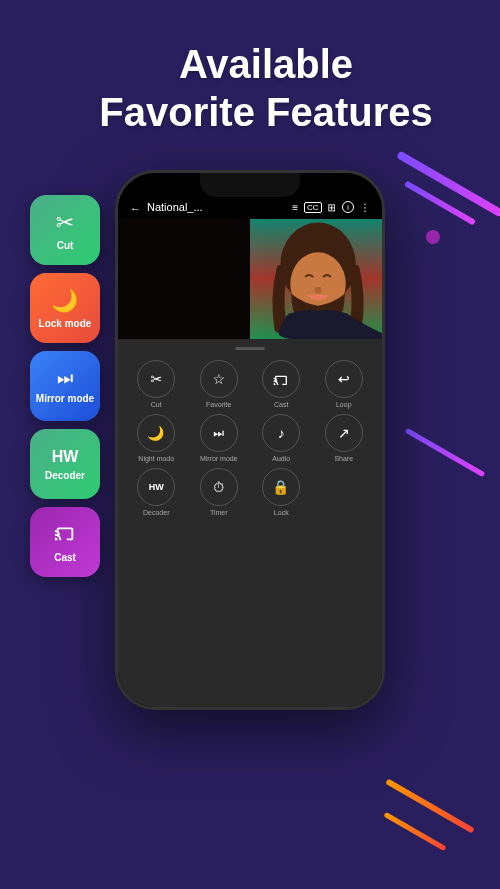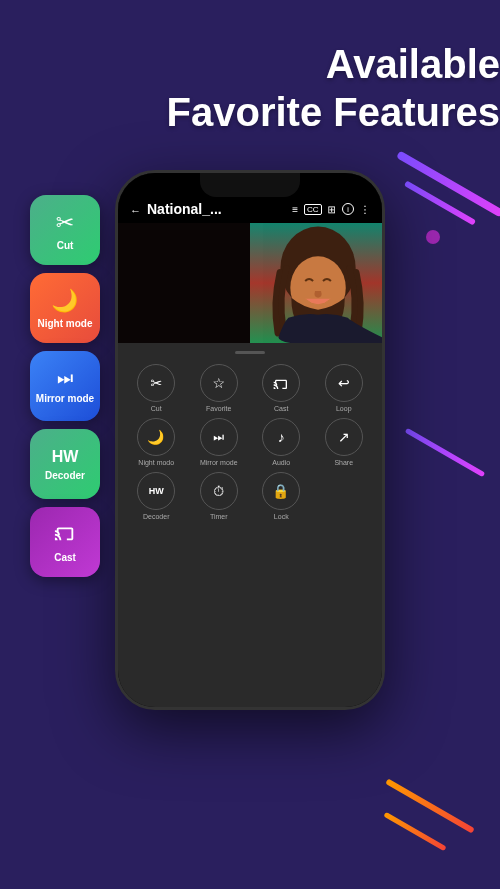--- a/index.html
+++ b/index.html
@@ -79,21 +79,21 @@
       width: 90px;
       height: 5px;
       background: linear-gradient(90deg, #7c4dff, #e040fb);
       border-radius: 3px;
       top: 450px;
       right: 10px;
       transform: rotate(30deg);
     }
 
     .title-section {
-      text-align: right;
+      text-align: center;
       padding-top: 40px;
       padding-bottom: 20px;
       position: relative;
       z-index: 2;
       padding-left: 32px;
     }
 
     .title-text {
       font-size: 40px;
       font-weight: 900;
@@ -159,22 +159,22 @@
     }
 
     .back-arrow {
       color: #fff;
       font-size: 11px;
       margin-right: 2px;
     }
 
     .statusbar-title {
       color: #fff;
-      font-size: 14px;
-      font-weight: 700;
+      font-size: 11px;
+      font-weight: 400;
     }
 
     .statusbar-right {
       display: flex;
       align-items: center;
       gap: 6px;
     }
 
     .status-icon {
       color: #fff;
@@ -329,21 +329,21 @@
   </div>
 </div>
 
 <div class="feature-buttons">
   <div class="feature-btn btn-cut">
     <span class="feature-btn-icon">✂</span>
     <span class="feature-btn-label">Cut</span>
   </div>
   <div class="feature-btn btn-night">
     <span class="feature-btn-icon">🌙</span>
-    <span class="feature-btn-label">Night mode</span>
+    <span class="feature-btn-label">Lock mode</span>
   </div>
   <div class="feature-btn btn-mirror">
     <span class="feature-btn-icon" style="font-size:18px;">⏭</span>
     <span class="feature-btn-label">Mirror mode</span>
   </div>
   <div class="feature-btn btn-decoder">
     <span class="feature-btn-icon" style="font-size:16px; font-weight:bold;">HW</span>
     <span class="feature-btn-label">Decoder</span>
   </div>
   <div class="feature-btn btn-cast">

